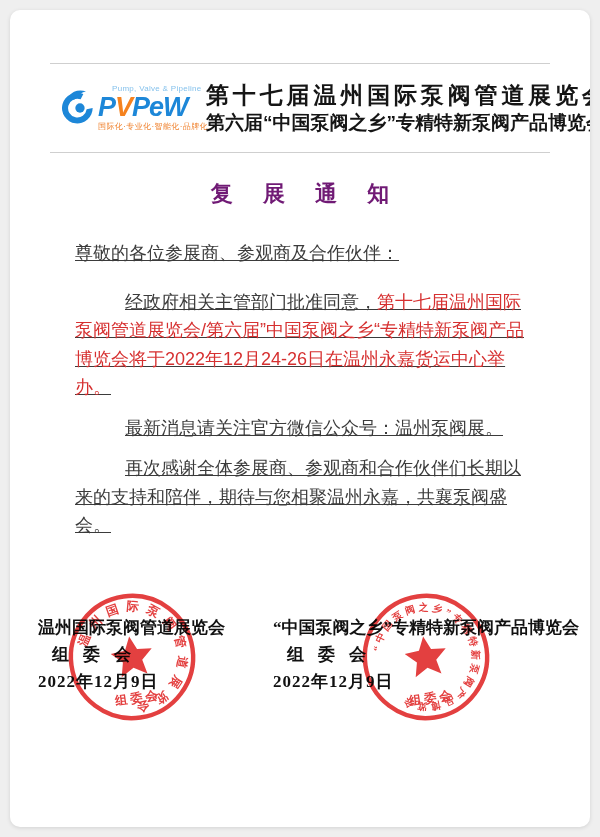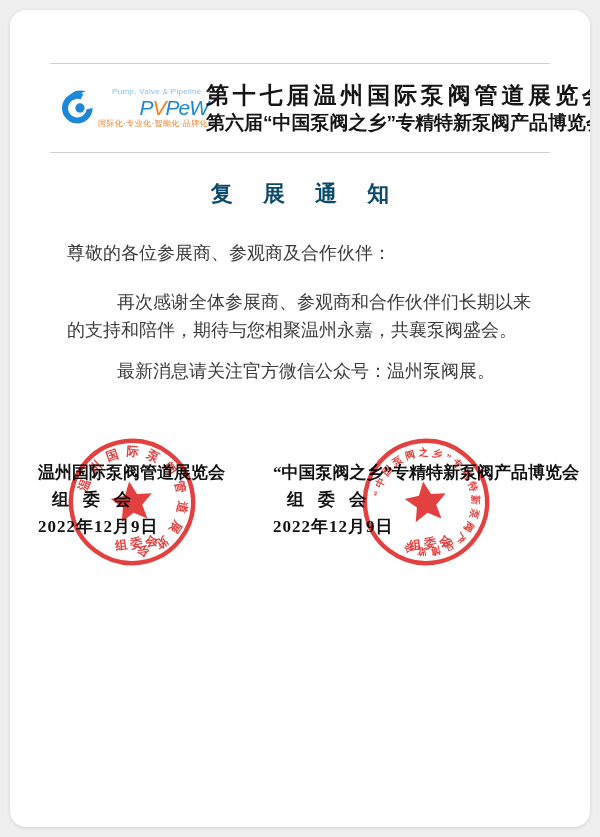--- a/index.html
+++ b/index.html
@@ -7,21 +7,21 @@
     width:600px;height:837px;
     background:#efefef;
     font-family:"Liberation Sans",sans-serif;
     overflow:hidden;
     position:relative;
   }
   .page-card{
     position:absolute;left:10px;top:10px;
     width:580px;height:817px;
     background:#ffffff;
-    border-radius:16px;
+    border-radius:10px;
     box-shadow:0 1px 4px rgba(0,0,0,.12);
     box-sizing:border-box;
     overflow:hidden;
   }
   .rule{height:1px;background:#cfcfcf;margin:0 40px;border:0;}
   .rule-top{margin-top:53px;}
   
   .header{
     display:flex;align-items:center;
     padding:14px 36px 14px 46px;
@@ -31,50 +31,50 @@
     width:138px;flex:0 0 138px;
     display:flex;align-items:center;
   }
   .logo-swirl{width:40px;height:40px;flex:0 0 40px;margin-right:2px;}
   .logo-stack{display:flex;flex-direction:column;line-height:1;}
   .logo-top{
     font-size:8px;color:#86c2ec;letter-spacing:.3px;
     padding-left:14px;white-space:nowrap;margin-bottom:1px;
   }
   .logo-main{
-    font-size:21px;font-weight:400;font-style:italic;
-    color:#1d87d8;letter-spacing:-1px;white-space:nowrap;text-align:right;
+    font-size:27px;font-weight:700;font-style:italic;
+    color:#1d87d8;letter-spacing:-1px;white-space:nowrap;
   }
   .logo-main .v-accent{color:#f5821f;}
   .logo-tagline{
     font-size:8px;color:#f08330;letter-spacing:.4px;
     white-space:nowrap;margin-top:2px;text-align:center;
   }
   .titles{flex:1;margin-left:12px;color:#151515;}
   .title-l1{
     font-size:23px;font-weight:900;line-height:30px;
     white-space:nowrap;text-align:justify;text-align-last:justify;
   }
   .title-l2{
     font-size:19px;font-weight:800;line-height:26px;
     white-space:nowrap;text-align:justify;text-align-last:justify;
   }
   
   .notice-title{
     text-align:center;
-    font-size:22px;font-weight:800;color:#0c4a6e;
+    font-size:22px;font-weight:800;color:#701a75;
     letter-spacing:12px;text-indent:12px;
     margin:26px 0 30px 0;
   }
   .content{
     padding:0 58px 0 53px;
     font-size:18px;line-height:28.5px;color:#3b3b3b;
     text-align:left;
   }
-  .content p{margin:0 0 12px 4px;}
+  .content p{margin:0 0 12px 12px;text-decoration:underline;}
   .greeting{margin-bottom:20px !important;}
   .indent{text-indent:50px;}
   .red{color:#d63030;}
   
   .sig-row{
     display:flex;
     margin-top:74px;
     padding:0 28px;
     font-family:"Liberation Serif",serif;
     font-weight:700;color:#111;
@@ -122,22 +122,23 @@
       <div class="title-l2">第六届“中国泵阀之乡”专精特新泵阀产品博览会</div>
     </div>
   </div>
 
   <hr class="rule">
 
   <div class="notice-title">复 展 通 知</div>
 
   <div class="content">
     <p class="greeting">尊敬的各位参展商、参观商及合作伙伴：</p>
+    <p class="indent"><span>经政府相关主管部门批准同意，</span><span class="red">第十七届温州国际泵阀管道展览会/第六届”中国泵阀之乡“专精特新泵阀产品博览会将于2022年12月24-26日在温州永嘉货运中心举办。</span></p>
+    <p class="indent">最新消息请关注官方微信公众号：温州泵阀展。</p>
     <p class="indent">再次感谢全体参展商、参观商和合作伙伴们长期以来的支持和陪伴，期待与您相聚温州永嘉，共襄泵阀盛会。</p>
-    <p class="indent">最新消息请关注官方微信公众号：温州泵阀展。</p>
   </div>
 
   <div class="sig-row">
 
     <div class="sig-col left">
       <div class="sig-org">温州国际泵阀管道展览会</div>
       <div class="sig-committee">组委会</div>
       <div class="sig-date">2022年12月9日</div>
       <div class="stamp">
         <svg viewBox="0 0 140 140">

